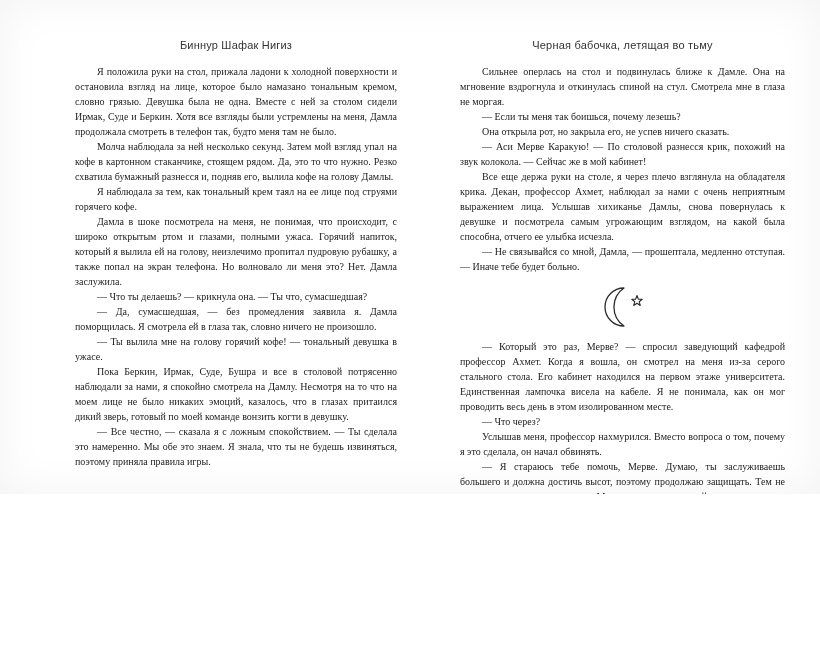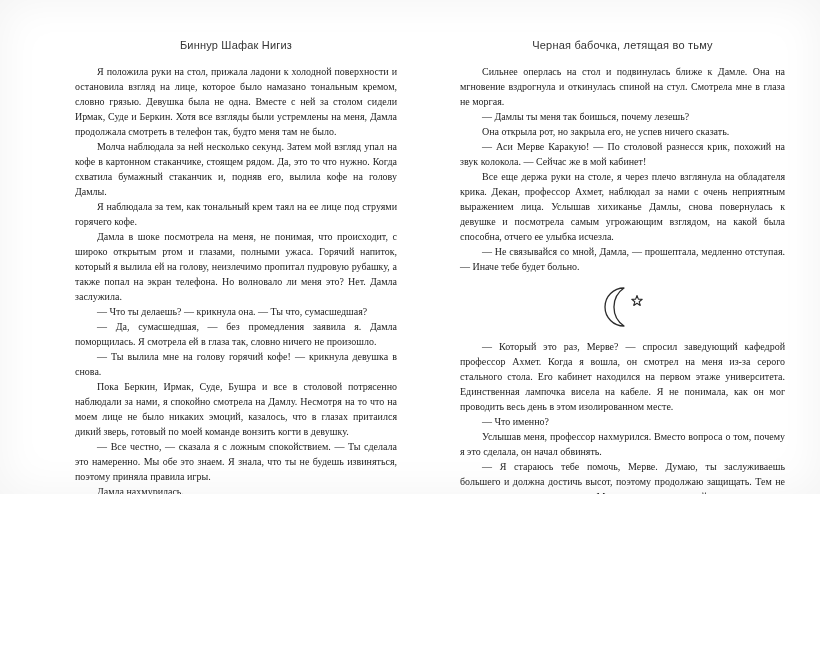--- a/index.html
+++ b/index.html
@@ -78,29 +78,28 @@
 </style>
 </head>
 <body>
 
 <div class="spread">
 
   <div class="page page-left">
     <div class="running-header">Биннур Шафак Нигиз</div>
     <div class="page-body">
       <p>Я положила руки на стол, прижала ладони к холодной поверхности и остановила взгляд на лице, которое было намазано тональным кремом, словно грязью. Девушка была не одна. Вместе с ней за столом сидели Ирмак, Суде и Беркин. Хотя все взгляды были устремлены на меня, Дамла продолжала смотреть в телефон так, будто меня там не было.</p>
-      <p>Молча наблюдала за ней несколько секунд. Затем мой взгляд упал на кофе в картонном стаканчике, стоящем рядом. Да, это то что нужно. Когда схватила бумажный стаканчик и, подняв его, вылила кофе на голову Дамлы.</p>
+      <p>Молча наблюдала за ней несколько секунд. Затем мой взгляд упал на кофе в картонном стаканчике, стоящем рядом. Да, это то что нужно. Резко схватила бумажный разнесся и, подняв его, вылила кофе на голову Дамлы.</p>
       <p>Я наблюдала за тем, как тональный крем таял на ее лице под струями горячего кофе.</p>
       <p>Дамла в шоке посмотрела на меня, не понимая, что происходит, с широко открытым ртом и глазами, полными ужаса. Горячий напиток, который я вылила ей на голову, неизлечимо пропитал пудровую рубашку, а также попал на экран телефона. Но волновало ли меня это? Нет. Дамла заслужила.</p>
       <p>— Что ты делаешь? — крикнула она. — Ты что, сумасшедшая?</p>
       <p>— Да, сумасшедшая, — без промедления заявила я. Дамла поморщилась. Я смотрела ей в глаза так, словно ничего не произошло.</p>
-      <p>— Ты вылила мне на голову горячий кофе! — крикнула девушка в снова.</p>
+      <p>— Ты вылила мне на голову горячий кофе! — тональный девушка в ужасе.</p>
       <p>Пока Беркин, Ирмак, Суде, Бушра и все в столовой потрясенно наблюдали за нами, я спокойно смотрела на Дамлу. Несмотря на то что на моем лице не было никаких эмоций, казалось, что в глазах притаился дикий зверь, готовый по моей команде вонзить когти в девушку.</p>
       <p>— Все честно, — сказала я с ложным спокойствием. — Ты сделала это намеренно. Мы обе это знаем. Я знала, что ты не будешь извиняться, поэтому приняла правила игры.</p>
-      <p>Дамла нахмурилась.</p>
     </div>
     <div class="page-footer">
       <span class="ornament">
         <svg width="30" height="24" viewBox="0 0 36 28" fill="none" stroke="#2b2b2b" stroke-width="1.2" stroke-linecap="round">
           <path d="M 17,22 C 11,8 16,2 21,4 C 26,6 23,16 17,22"></path>
           <path d="M 17,22 C 18,7 26,3 29,7 C 32,11 25,19 17,22"></path>
           <path d="M 17,22 C 9,28 2,27 4,22 C 6,18 13,19 17,22"></path>
         </svg>
       </span>
       <span class="page-number">50</span>
@@ -111,37 +110,37 @@
           <path d="M 17,22 C 9,28 2,27 4,22 C 6,18 13,19 17,22"></path>
         </svg>
       </span>
     </div>
   </div>
 
   <div class="page page-right">
     <div class="running-header">Черная бабочка, летящая во тьму</div>
     <div class="page-body">
       <p>Сильнее оперлась на стол и подвинулась ближе к Дамле. Она на мгновение вздрогнула и откинулась спиной на стул. Смотрела мне в глаза не моргая.</p>
-      <p>— Дамлы ты меня так боишься, почему лезешь?</p>
+      <p>— Если ты меня так боишься, почему лезешь?</p>
       <p>Она открыла рот, но закрыла его, не успев ничего сказать.</p>
       <p>— Аси Мерве Каракую! — По столовой разнесся крик, похожий на звук колокола. — Сейчас же в мой кабинет!</p>
       <p>Все еще держа руки на столе, я через плечо взглянула на обладателя крика. Декан, профессор Ахмет, наблюдал за нами с очень неприятным выражением лица. Услышав хихиканье Дамлы, снова повернулась к девушке и посмотрела самым угрожающим взглядом, на какой была способна, отчего ее улыбка исчезла.</p>
       <p>— Не связывайся со мной, Дамла, — прошептала, медленно отступая. — Иначе тебе будет больно.</p>
 
       <div class="section-divider">
         <span>
           <svg width="52" height="48" viewBox="0 0 52 48">
             <path d="M 27,5 A 19,19 0 1 0 27,43 A 23,23 0 0 1 27,5 Z" fill="#ffffff" stroke="#2b2b2b" stroke-width="1.3" stroke-linejoin="round"></path>
             <polygon points="40,12.5 41.35,16.14 45.23,16.3 42.19,18.71 43.23,22.45 40,20.3 36.77,22.45 37.81,18.71 34.77,16.3 38.65,16.14" fill="#ffffff" stroke="#2b2b2b" stroke-width="1.1" stroke-linejoin="round"></polygon>
           </svg>
         </span>
       </div>
 
       <p>— Который это раз, Мерве? — спросил заведующий кафедрой профессор Ахмет. Когда я вошла, он смотрел на меня из-за серого стального стола. Его кабинет находился на первом этаже университета. Единственная лампочка висела на кабеле. Я не понимала, как он мог проводить весь день в этом изолированном месте.</p>
-      <p>— Что именно?</p>
+      <p>— Что через?</p>
       <p>Услышав меня, профессор нахмурился. Вместо вопроса о том, почему я это сделала, он начал обвинять.</p>
       <p>— Я стараюсь тебе помочь, Мерве. Думаю, ты заслуживаешь большего и должна достичь высот, поэтому продолжаю защищать. Тем не менее ты на всех нападаешь. Мы еще не успели отойти от вчерашнего неуважения, сегодня ты уже напала на студентку. Мы не можем закрывать глаза на все твои выходки только потому, что ты хорошо учишься.</p>
     </div>
     <div class="page-footer">
       <span class="ornament">
         <svg width="30" height="24" viewBox="0 0 36 28" fill="none" stroke="#2b2b2b" stroke-width="1.2" stroke-linecap="round">
           <path d="M 17,22 C 11,8 16,2 21,4 C 26,6 23,16 17,22"></path>
           <path d="M 17,22 C 18,7 26,3 29,7 C 32,11 25,19 17,22"></path>
           <path d="M 17,22 C 9,28 2,27 4,22 C 6,18 13,19 17,22"></path>
         </svg>

